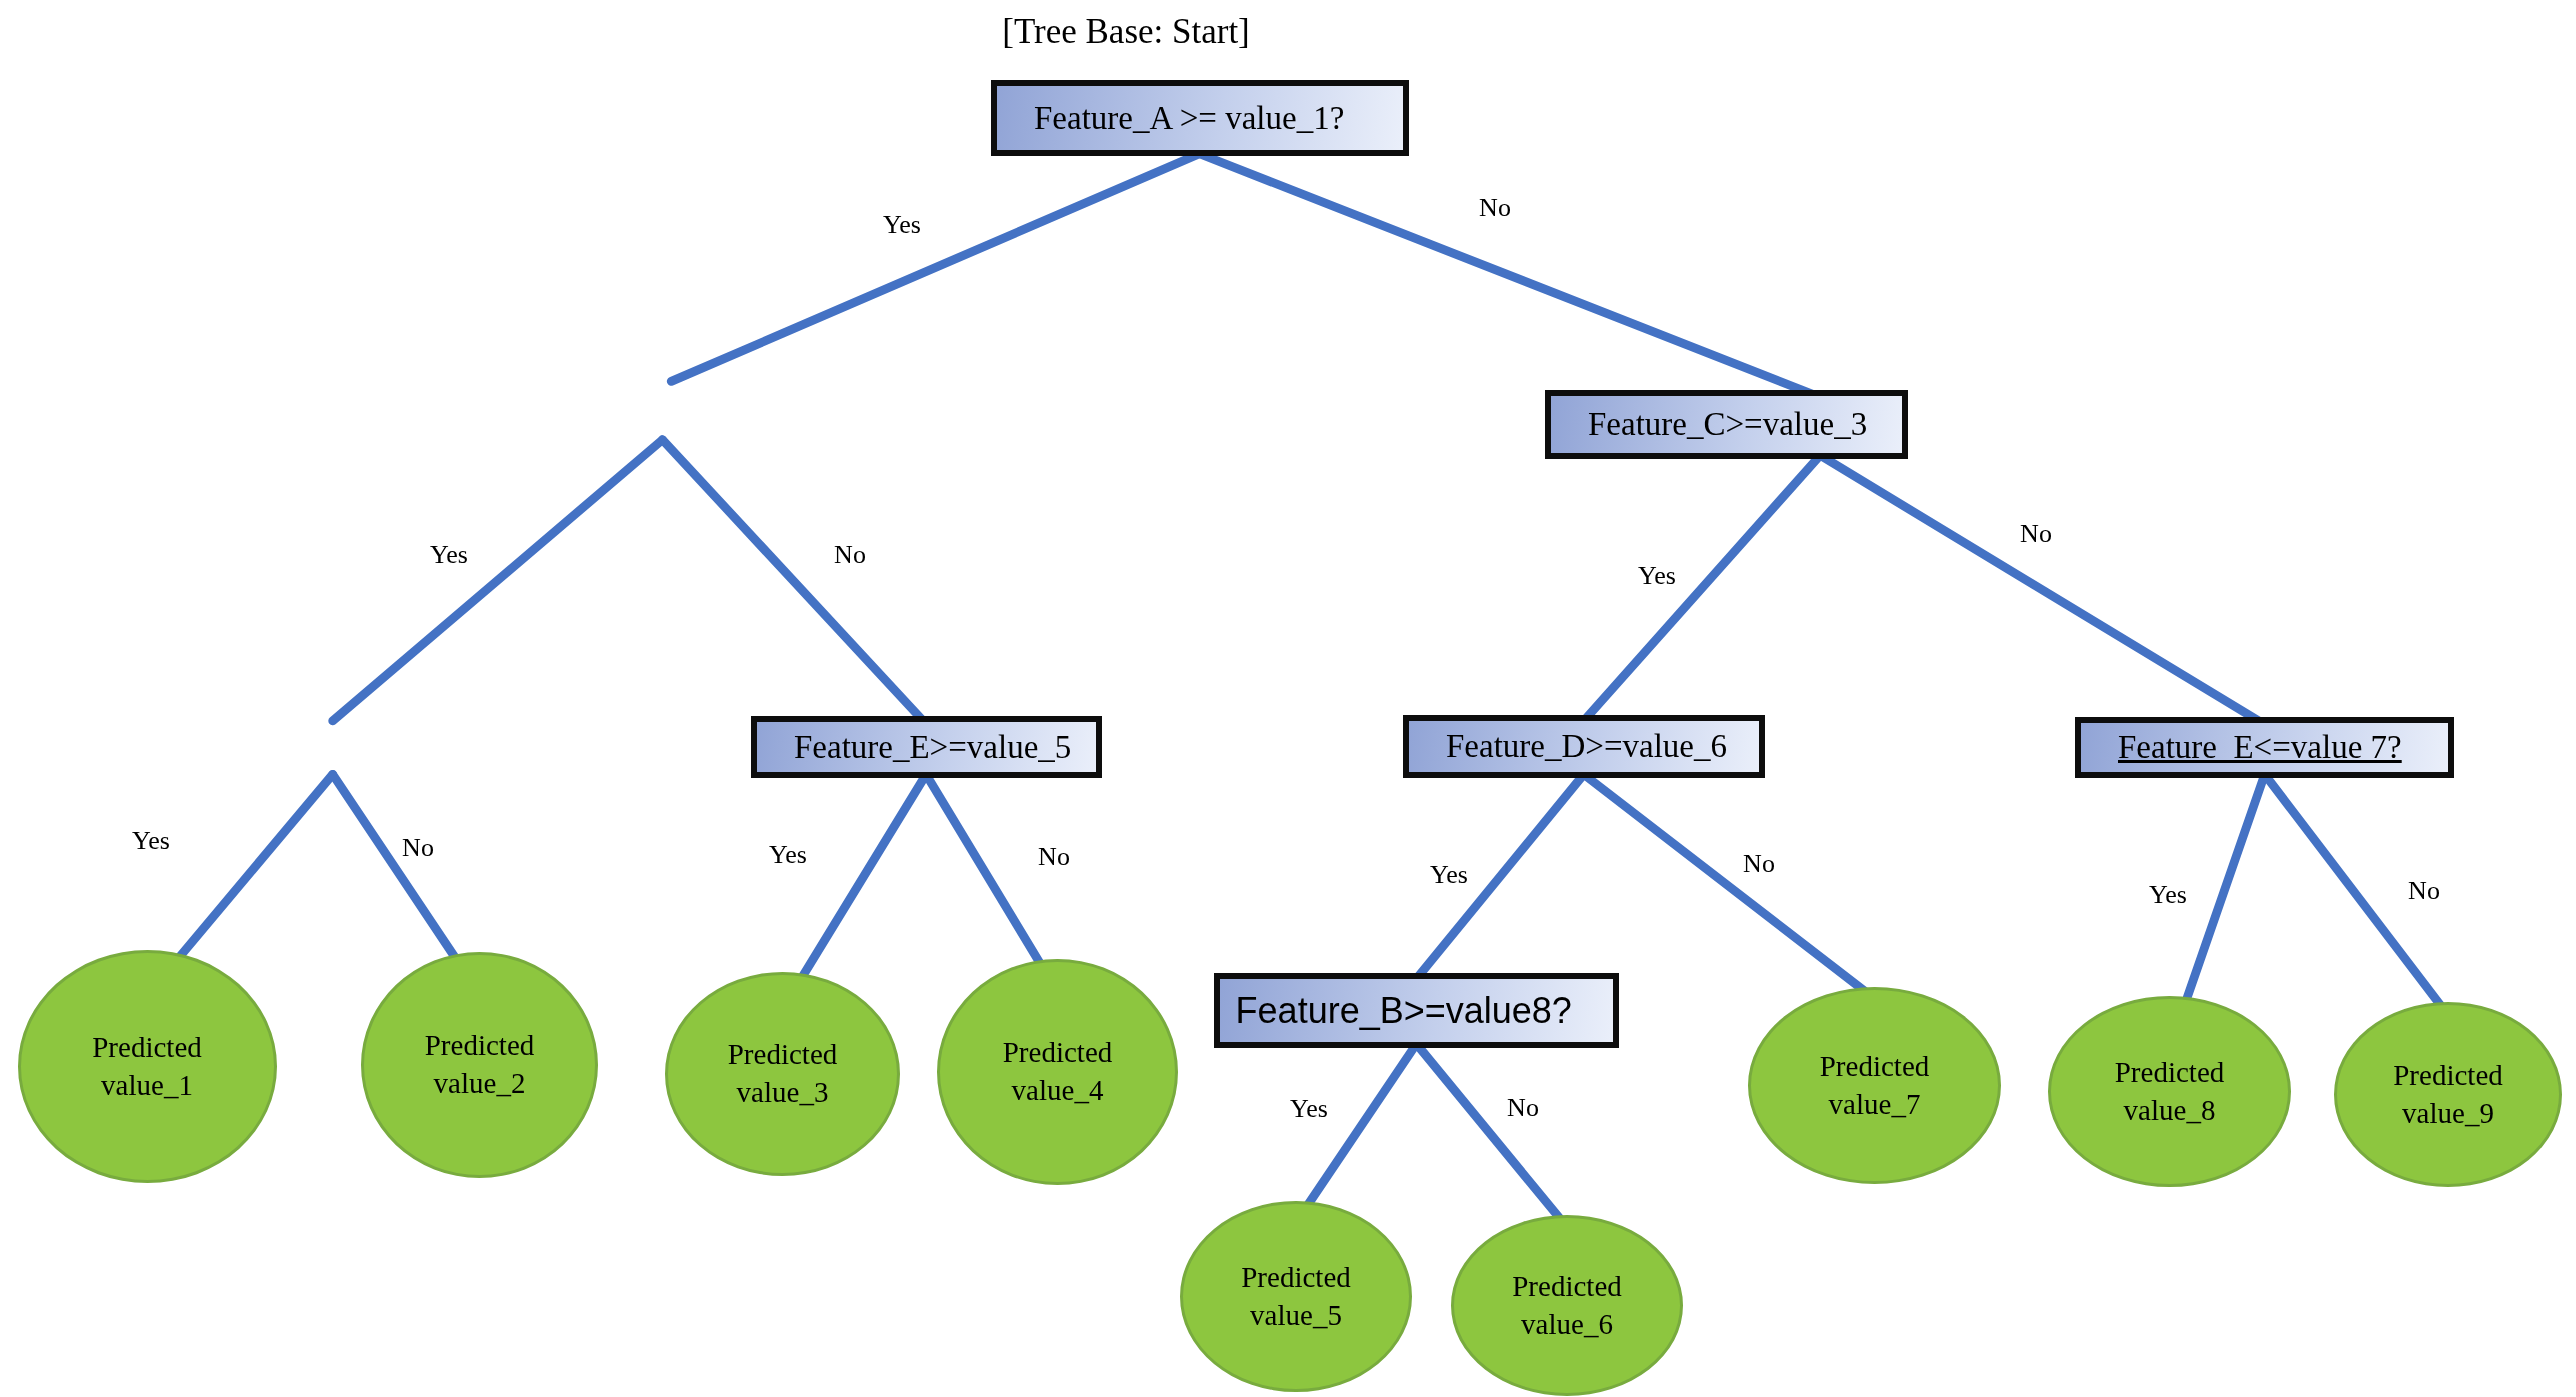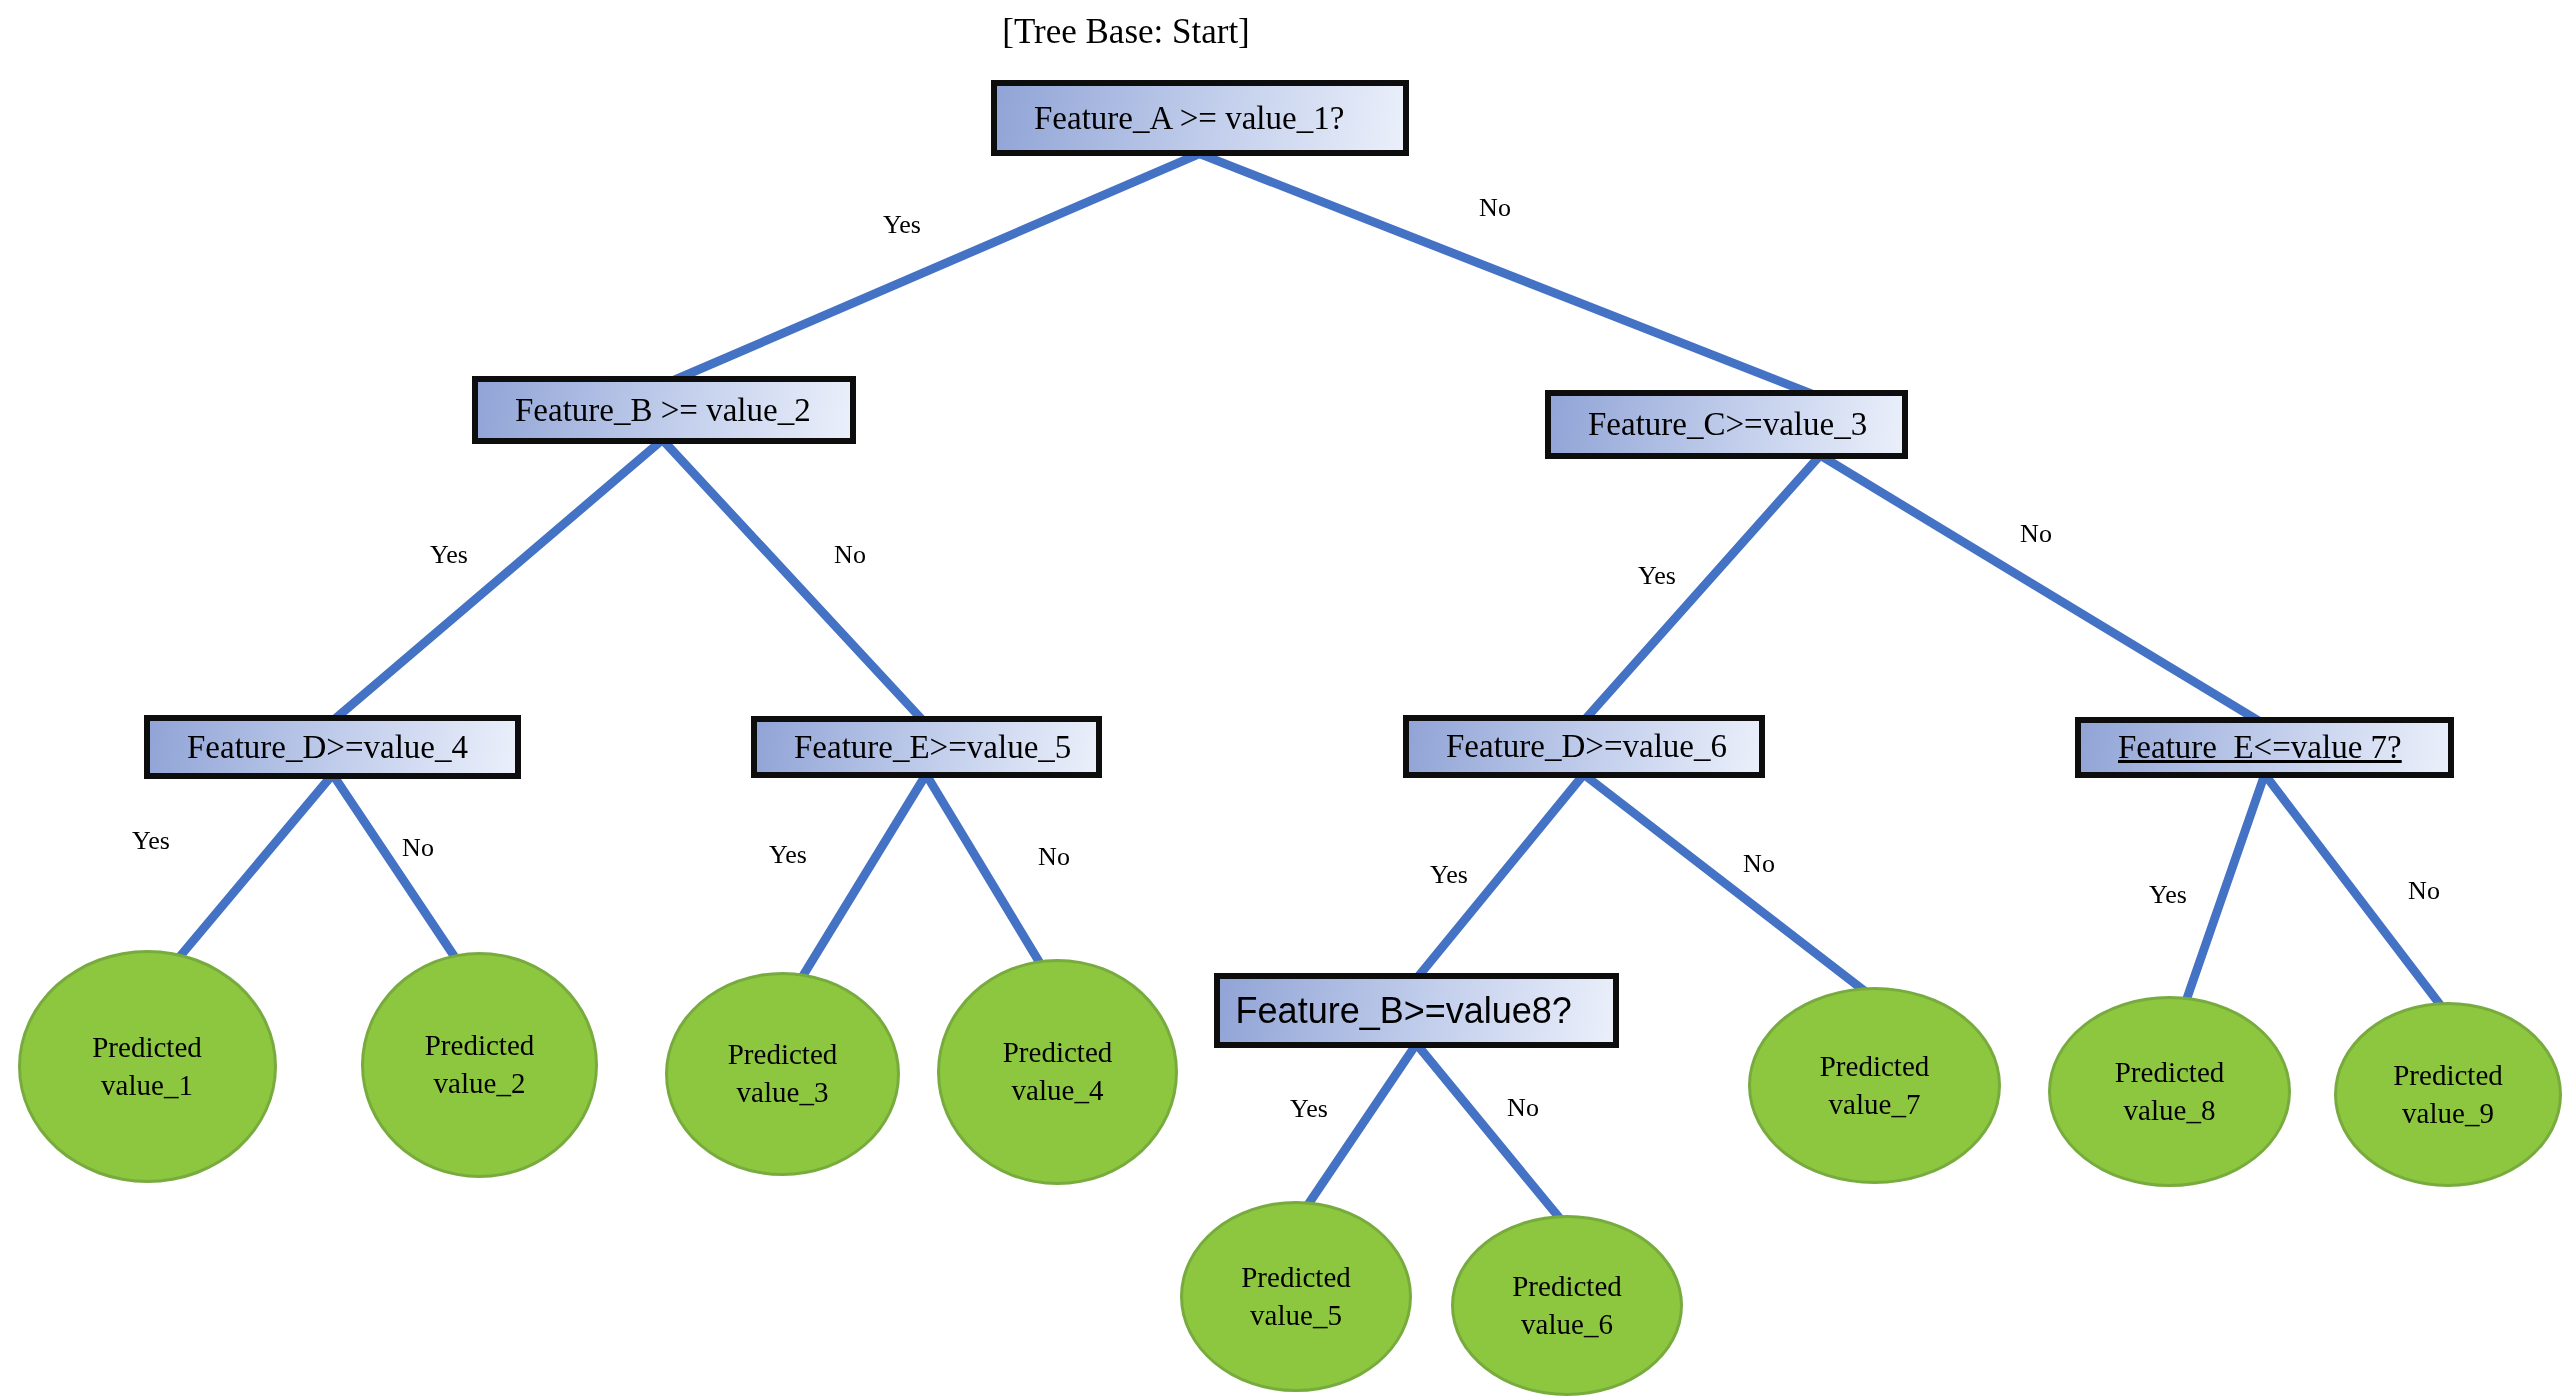--- a/index.html
+++ b/index.html
@@ -92,28 +92,22 @@
     <line x1="2328" y1="796" x2="2510" y2="1035"></line>
     <line x1="1456" y1="1073" x2="1340" y2="1245"></line>
     <line x1="1456" y1="1073" x2="1608" y2="1258"></line>
   </svg>
 
   <div class="title" style="left:1126px; top:11.7px;">[Tree Base: Start]</div>
 
   <div class="dbox" style="left:991px; top:80px; width:418px; height:76px;">
     <span>Feature_A &gt;= value_1?</span>
   </div>
-  <div class="dbox" style="left:472px; top:376px; width:384px; height:68px;">
-    <span>Feature_B &gt;= value_2</span>
-  </div>
   <div class="dbox" style="left:1545px; top:390px; width:363px; height:69px;">
     <span>Feature_C&gt;=value_3</span>
-  </div>
-  <div class="dbox" style="left:144px; top:715px; width:377px; height:64px;">
-    <span>Feature_D&gt;=value_4</span>
   </div>
   <div class="dbox" style="left:751px; top:716px; width:351px; height:62px;">
     <span>Feature_E&gt;=value_5</span>
   </div>
   <div class="dbox" style="left:1403px; top:715px; width:362px; height:63px;">
     <span>Feature_D&gt;=value_6</span>
   </div>
   <div class="dbox" style="left:2075px; top:717px; width:379px; height:61px;text-decoration:underline;">
     <span>Feature_E&lt;=value 7?</span>
   </div>

